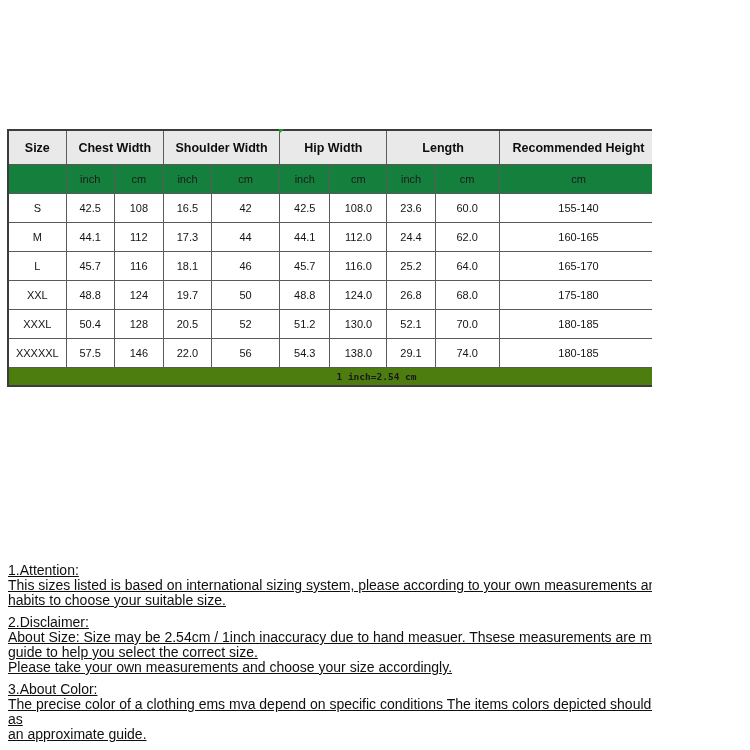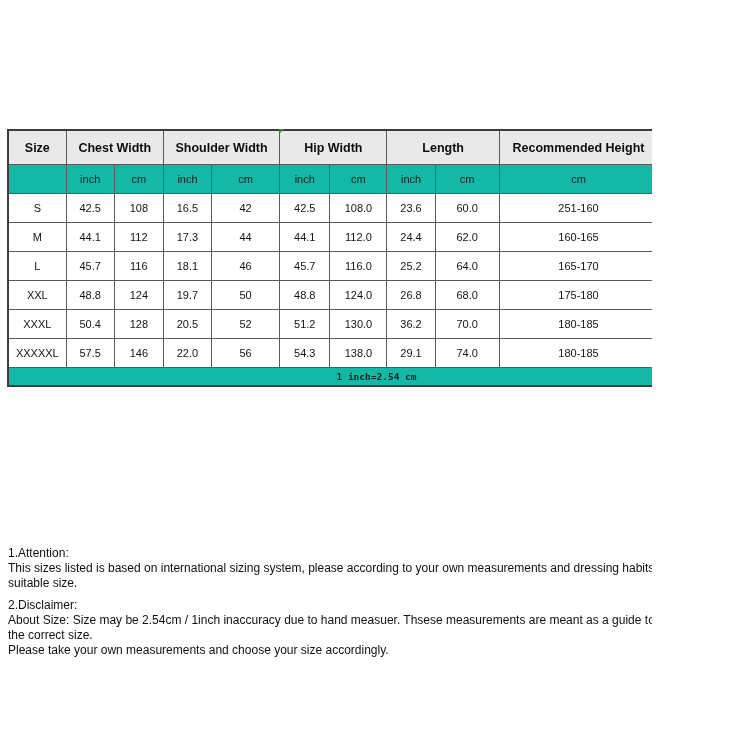--- a/index.html
+++ b/index.html
@@ -37,56 +37,57 @@
   }
   th.group-th {
     height: 33px;
     background: #e9e9e9;
     font-size: 12.5px;
     font-weight: bold;
     color: #0d0d0d;
   }
   th.unit-th {
     height: 28px;
-    background: #14b8a6;
+    background: #15803d;
     font-size: 11px;
     font-weight: normal;
     color: #1a1a1a;
   }
   td.data-cell, td.size-cell {
     height: 28px;
     font-size: 11px;
     background: #ffffff;
     color: #141414;
   }
   td.note-cell {
     height: 17px;
     font-family: "DejaVu Sans Mono", monospace;
     font-size: 9.5px;
     font-weight: bold;
     color: #1a1a1a;
-    background: #14b8a6;
+    background: #4d7c0f;
   }
   .green-marker {
     position: absolute;
     left: 279px;
     top: 129px;
     width: 0;
     height: 0;
     border-top: 5px solid #1f9e1f;
     border-right: 5px solid transparent;
   }
   .notes {
     position: absolute;
     left: 8px;
-    top: 546px;
+    top: 563px;
     width: 736px;
-    font-size: 12px;
+    font-size: 14px;
     line-height: 15px;
     color: #101010;
+    text-decoration: underline;
   }
   .note-section { margin-bottom: 7px; }
   .note-heading { margin-bottom: 0; }
   .note-line { margin: 0; }
 </style>
 </head>
 <body>
 
 <div class="page">
 
@@ -132,21 +133,21 @@
         <tr>
           <td class="size-cell">S</td>
           <td class="data-cell">42.5</td>
           <td class="data-cell">108</td>
           <td class="data-cell">16.5</td>
           <td class="data-cell">42</td>
           <td class="data-cell">42.5</td>
           <td class="data-cell">108.0</td>
           <td class="data-cell">23.6</td>
           <td class="data-cell">60.0</td>
-          <td class="data-cell">251-160</td>
+          <td class="data-cell">155-140</td>
           <td class="data-cell">50.0</td>
         </tr>
         <tr>
           <td class="size-cell">M</td>
           <td class="data-cell">44.1</td>
           <td class="data-cell">112</td>
           <td class="data-cell">17.3</td>
           <td class="data-cell">44</td>
           <td class="data-cell">44.1</td>
           <td class="data-cell">112.0</td>
@@ -182,21 +183,21 @@
           <td class="data-cell">70.0</td>
         </tr>
         <tr>
           <td class="size-cell">XXXL</td>
           <td class="data-cell">50.4</td>
           <td class="data-cell">128</td>
           <td class="data-cell">20.5</td>
           <td class="data-cell">52</td>
           <td class="data-cell">51.2</td>
           <td class="data-cell">130.0</td>
-          <td class="data-cell">36.2</td>
+          <td class="data-cell">52.1</td>
           <td class="data-cell">70.0</td>
           <td class="data-cell">180-185</td>
           <td class="data-cell">75.0</td>
         </tr>
         <tr>
           <td class="size-cell">XXXXXL</td>
           <td class="data-cell">57.5</td>
           <td class="data-cell">146</td>
           <td class="data-cell">22.0</td>
           <td class="data-cell">56</td>
@@ -220,15 +221,20 @@
   <div class="notes">
       <div class="note-section">
         <div class="note-heading">1.Attention:</div>
         <div class="note-line">This sizes listed is based on international sizing system, please according to your own measurements and dressing habits to choose your suitable size.</div>
       </div>
       <div class="note-section">
         <div class="note-heading">2.Disclaimer:</div>
         <div class="note-line">About Size: Size may be 2.54cm / 1inch inaccuracy due to hand measuer. Thsese measurements are meant as a guide to help you select the correct size.</div>
         <div class="note-line">Please take your own measurements and choose your size accordingly.</div>
       </div>
+      <div class="note-section">
+        <div class="note-heading">3.About Color:</div>
+        <div class="note-line">The precise color of a clothing ems mva depend on specific conditions The items colors depicted should only be used as</div>
+        <div class="note-line">an approximate guide.</div>
+      </div>
     </div>
 
 </div>
 
 </body></html>

